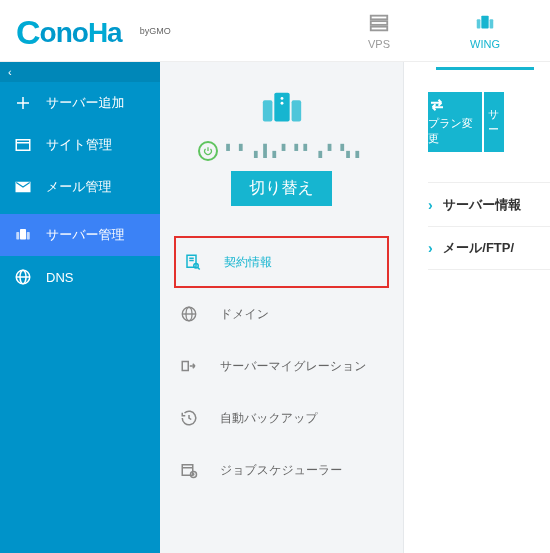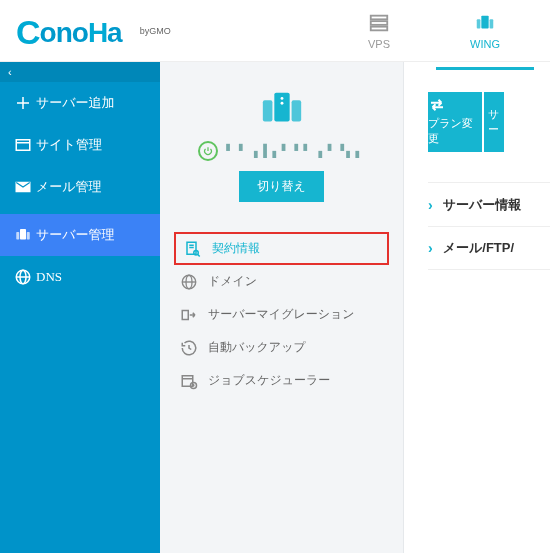--- a/index.html
+++ b/index.html
@@ -13,33 +13,33 @@
   .toptabs { display: flex; margin-left: auto; gap: 60px; padding-right: 30px; }
   .toptab { display: flex; flex-direction: column; align-items: center; gap: 4px; font-size: 11px; color: #999; padding: 6px 10px; position: relative; cursor: pointer; }
   .toptab.active { color: #16b5d0; }
   .toptab.active::after { content: ""; position: absolute; bottom: -14px; left: -24px; right: -24px; height: 3px; background: #16b5d0; }
   .toptab svg { width: 22px; height: 22px; }
 
   .layout { display: flex; height: calc(100% - 62px); }
 
   .sidebar { width: 160px; background: #0093c9; color: #fff; position: relative; }
   .sidebar-collapse { height: 20px; display: flex; align-items: center; padding-left: 8px; background: #0087b8; font-size: 11px; cursor: pointer; }
-  .sidebar-item { display: flex; align-items: center; gap: 4px; height: 42px; padding: 0 14px; font-size: 13px; cursor: pointer; font-family: Liberation Serif, serif; }
+  .sidebar-item { display: flex; align-items: center; gap: 14px; height: 42px; padding: 0 14px; font-size: 13px; cursor: pointer; }
   .sidebar-item.active { background: #3b82f6; margin-top: 6px; }
   .sidebar-item svg, .sidebar-item .ico { width: 18px; height: 18px; flex-shrink: 0; }
 
   .subpanel { width: 244px; background: #f3f5f7; border-right: 1px solid #e5e8eb; display: flex; flex-direction: column; }
   .server-card { padding: 26px 0 18px; display: flex; flex-direction: column; align-items: center; gap: 10px; }
   .server-card .bigicon svg { width: 46px; height: 40px; color: #16b5d0; }
   .server-row { display: flex; align-items: center; gap: 8px; color: #666; font-size: 12px; }
   .power-dot { width: 20px; height: 20px; border: 2px solid #5fc45f; border-radius: 50%; display: flex; align-items: center; justify-content: center; color: #5fc45f; }
-  .switch-btn { background: #16b5d0; color: #fff; font-size: 12px; padding: 7px 18px; border: none; cursor: pointer; }
+  .switch-btn { background: #16b5d0; color: #fff; font-size: 16px; padding: 7px 18px; border: none; cursor: pointer; }
 
   .submenu { padding: 12px 14px; display: flex; flex-direction: column; gap: 0; }
-  .submenu-item { display: flex; align-items: center; gap: 10px; height: 33px; font-size: 12px; color: #666; cursor: pointer; padding: 0 6px; }
+  .submenu-item { display: flex; align-items: center; gap: 22px; height: 52px; font-size: 12px; color: #666; cursor: pointer; padding: 0 6px; }
   .submenu-item svg { width: 18px; height: 18px; color: #888; flex-shrink: 0; }
   .submenu-item.selected { color: #16b5d0; border: 2px solid #e4312d; padding: 0 8px; }
   .submenu-item.selected svg { color: #16b5d0; }
 
   .detail { flex: 1; padding: 30px 0 0 24px; position: relative; }
   .detail h2 { font-size: 20px; font-weight: 700; margin-bottom: 38px; }
   .action-row { display: flex; gap: 2px; margin-bottom: 30px; }
   .action-btn { background: #16b5d0; color: #fff; width: 54px; height: 60px; display: flex; flex-direction: column; align-items: flex-start; justify-content: center; gap: 4px; font-size: 11px; cursor: pointer; }
   .action-btn.cut { width: 20px; align-items: flex-start; padding-left: 4px; }
   .detail-list { display: flex; flex-direction: column; }

